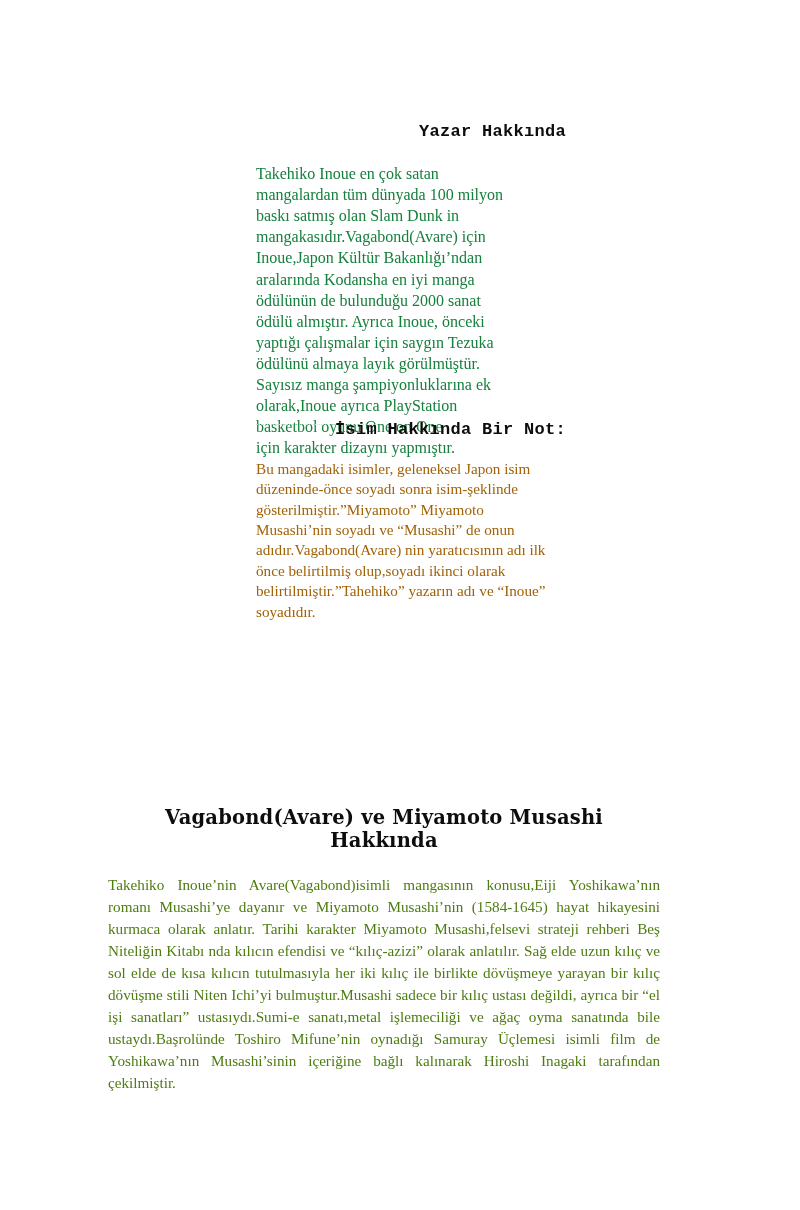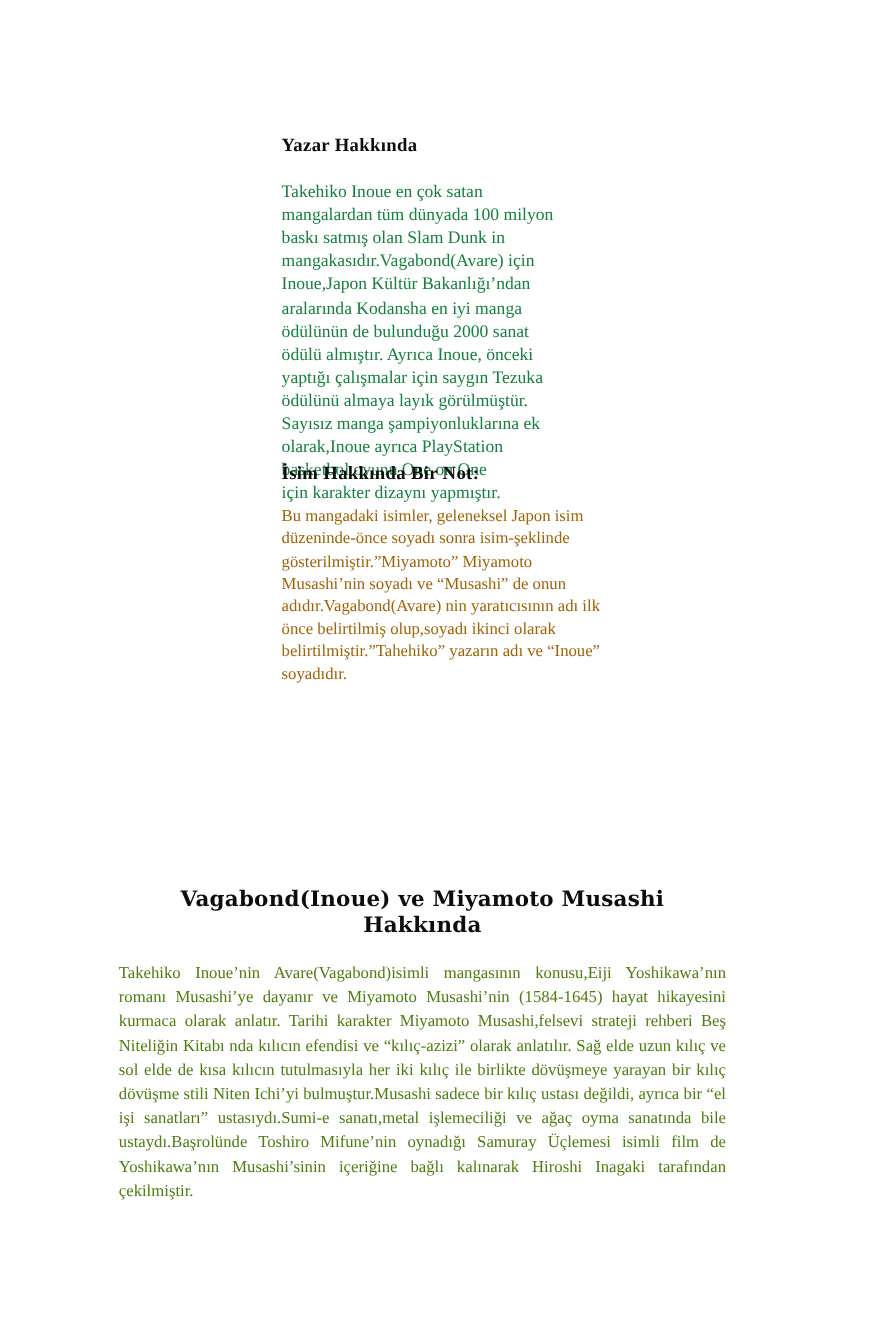--- a/index.html
+++ b/index.html
@@ -24,26 +24,27 @@
   
   .col-block {
     position: absolute;
     left: 256px;
     width: 310px;
   }
   .block-author { top: 122px; }
   .block-name   { top: 420px; }
 
   h2.section-title {
-    font-family: Liberation Serif, serif;
+    font-family: Liberation Mono, monospace;
     font-weight: bold;
     font-size: 17px;
     letter-spacing: 0.3px;
     margin: 0 0 22px 0;
     color: #0d0d0d;
+    text-align: right;
   }
   h2.section-title.tight {
     margin-bottom: 20px;
   }
 
   p.body-narrow {
     margin: 0;
     font-size: 16px;
     line-height: 1.32;
     color: #15803d;
@@ -128,17 +129,17 @@
 düzeninde-önce soyadı sonra isim-şeklinde
 gösterilmiştir.”Miyamoto”  Miyamoto
 Musashi’nin soyadı ve “Musashi” de onun
 adıdır.Vagabond(Avare) nin yaratıcısının adı ilk
 önce belirtilmiş olup,soyadı ikinci olarak
 belirtilmiştir.”Tahehiko” yazarın adı ve “Inoue”
 soyadıdır.</p>
   </section>
 
   <section class="article">
-    <h1 class="article-title">Vagabond(Inoue) ve Miyamoto Musashi Hakkında</h1>
+    <h1 class="article-title">Vagabond(Avare) ve Miyamoto Musashi Hakkında</h1>
     <p class="article-body">Takehiko Inoue’nin Avare(Vagabond)isimli mangasının konusu,Eiji Yoshikawa’nın romanı Musashi’ye dayanır ve Miyamoto Musashi’nin (1584-1645) hayat hikayesini kurmaca olarak anlatır. Tarihi karakter Miyamoto Musashi,felsevi strateji rehberi Beş Niteliğin Kitabı nda kılıcın efendisi ve “kılıç-azizi” olarak anlatılır. Sağ elde uzun kılıç ve sol elde de kısa kılıcın tutulmasıyla her iki kılıç ile birlikte dövüşmeye yarayan bir kılıç dövüşme stili Niten Ichi’yi bulmuştur.Musashi sadece bir kılıç ustası değildi, ayrıca bir “el işi sanatları” ustasıydı.Sumi-e sanatı,metal işlemeciliği ve ağaç oyma sanatında bile ustaydı.Başrolünde Toshiro Mifune’nin oynadığı Samuray Üçlemesi isimli film de Yoshikawa’nın Musashi’sinin içeriğine bağlı kalınarak Hiroshi Inagaki tarafından çekilmiştir.</p>
   </section>
 
 </div>
 
 </body></html>

